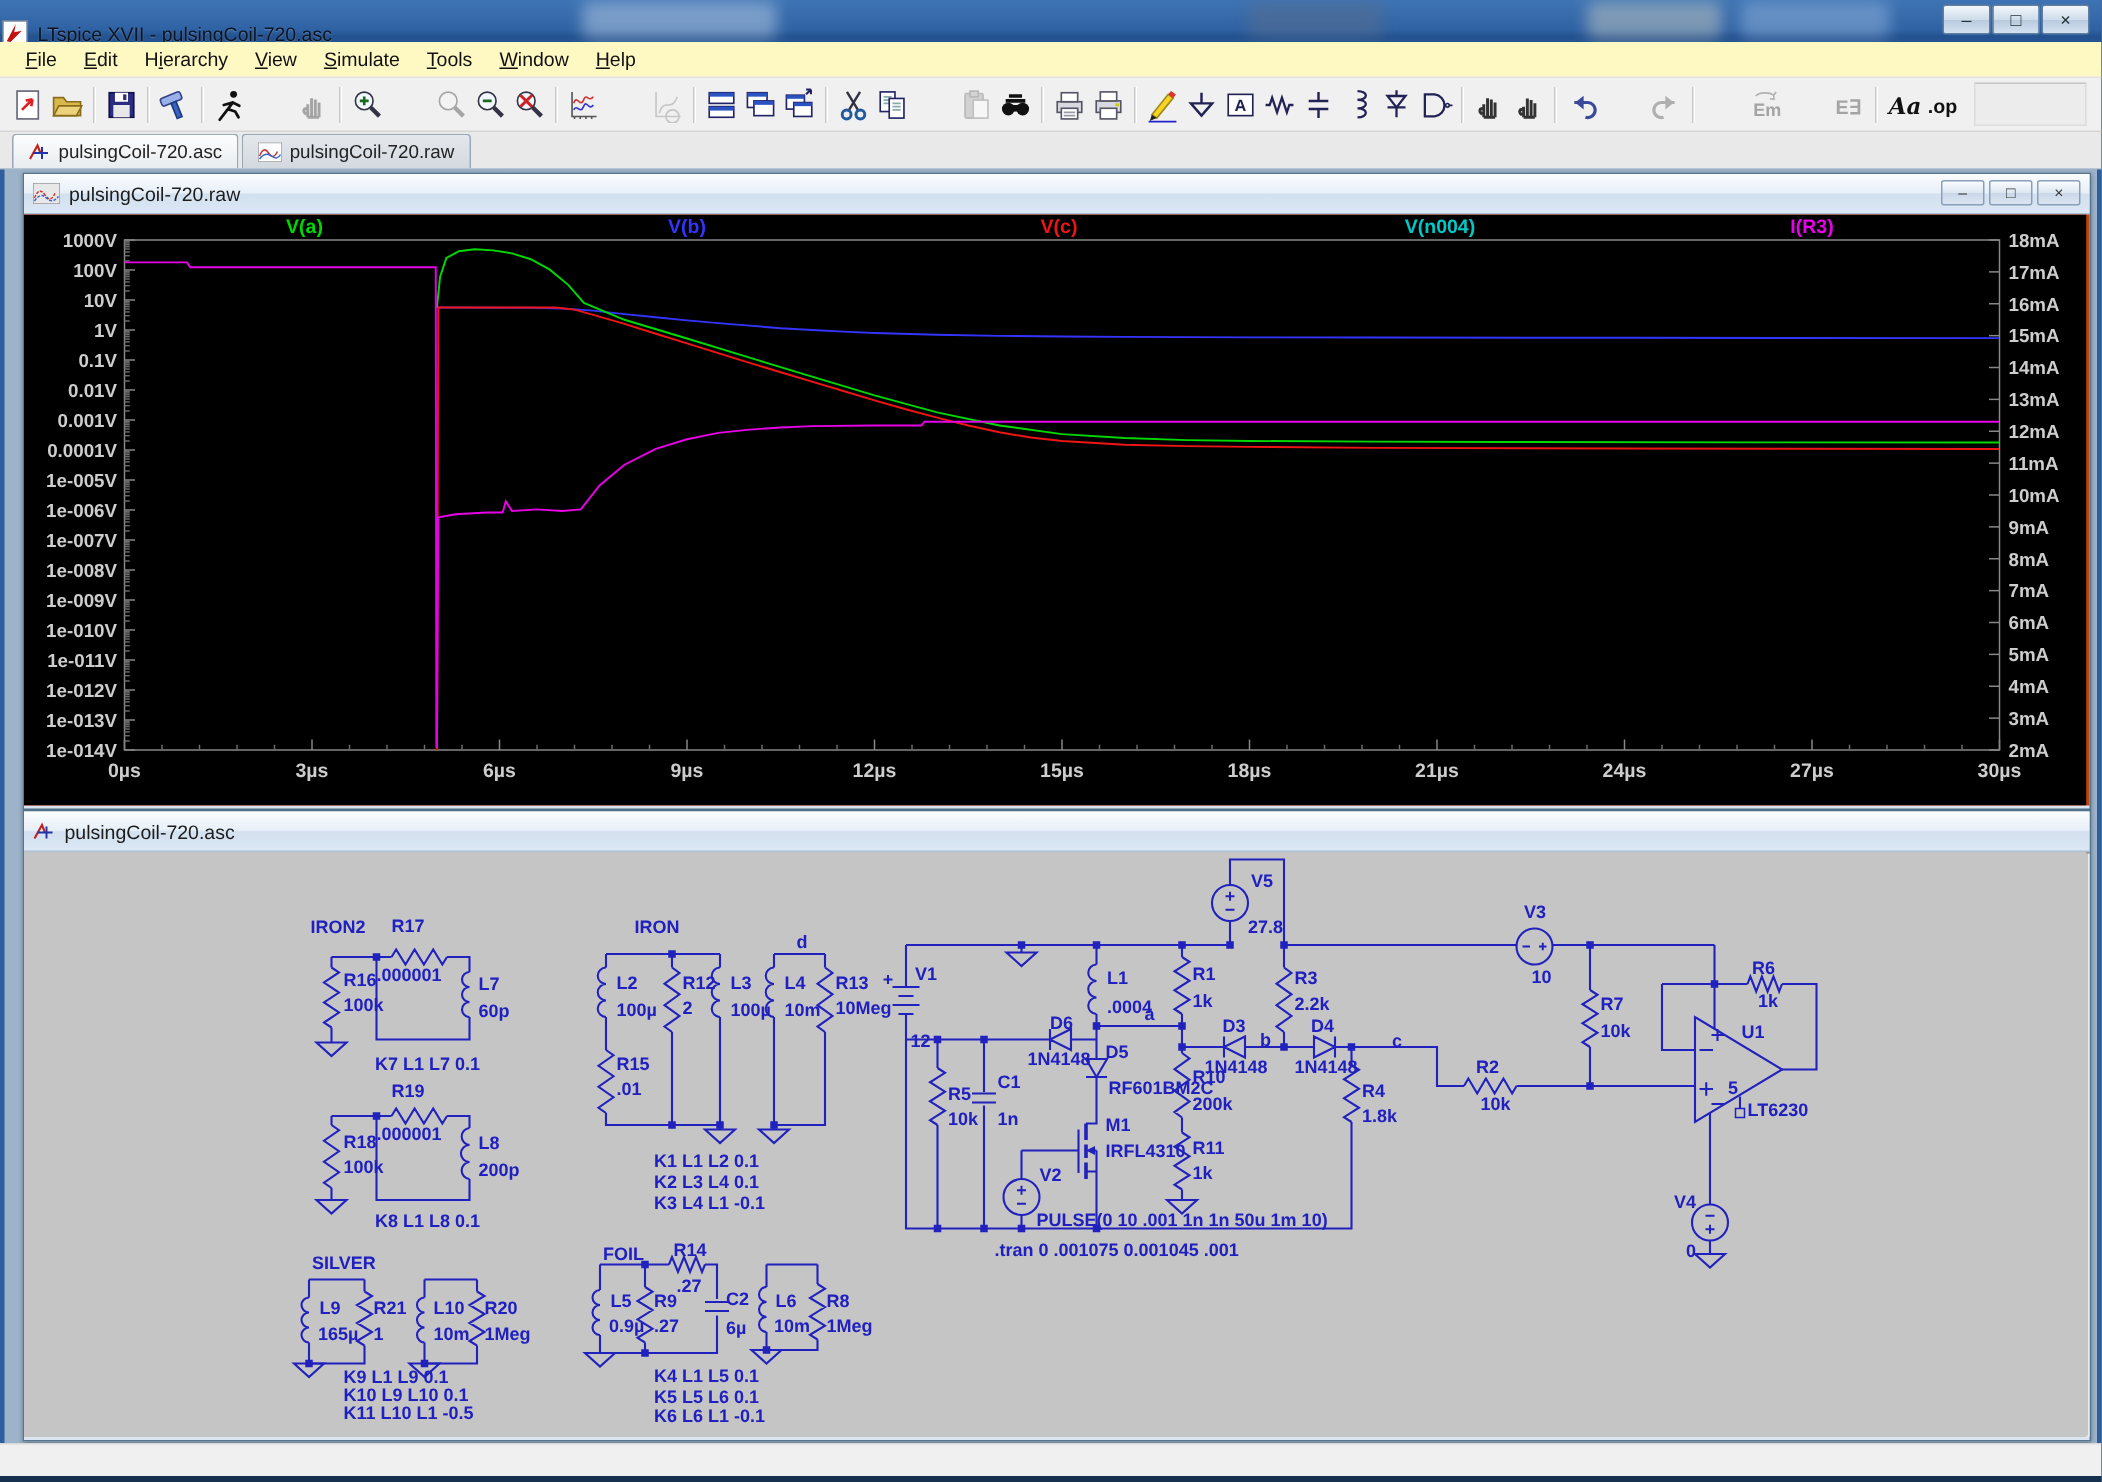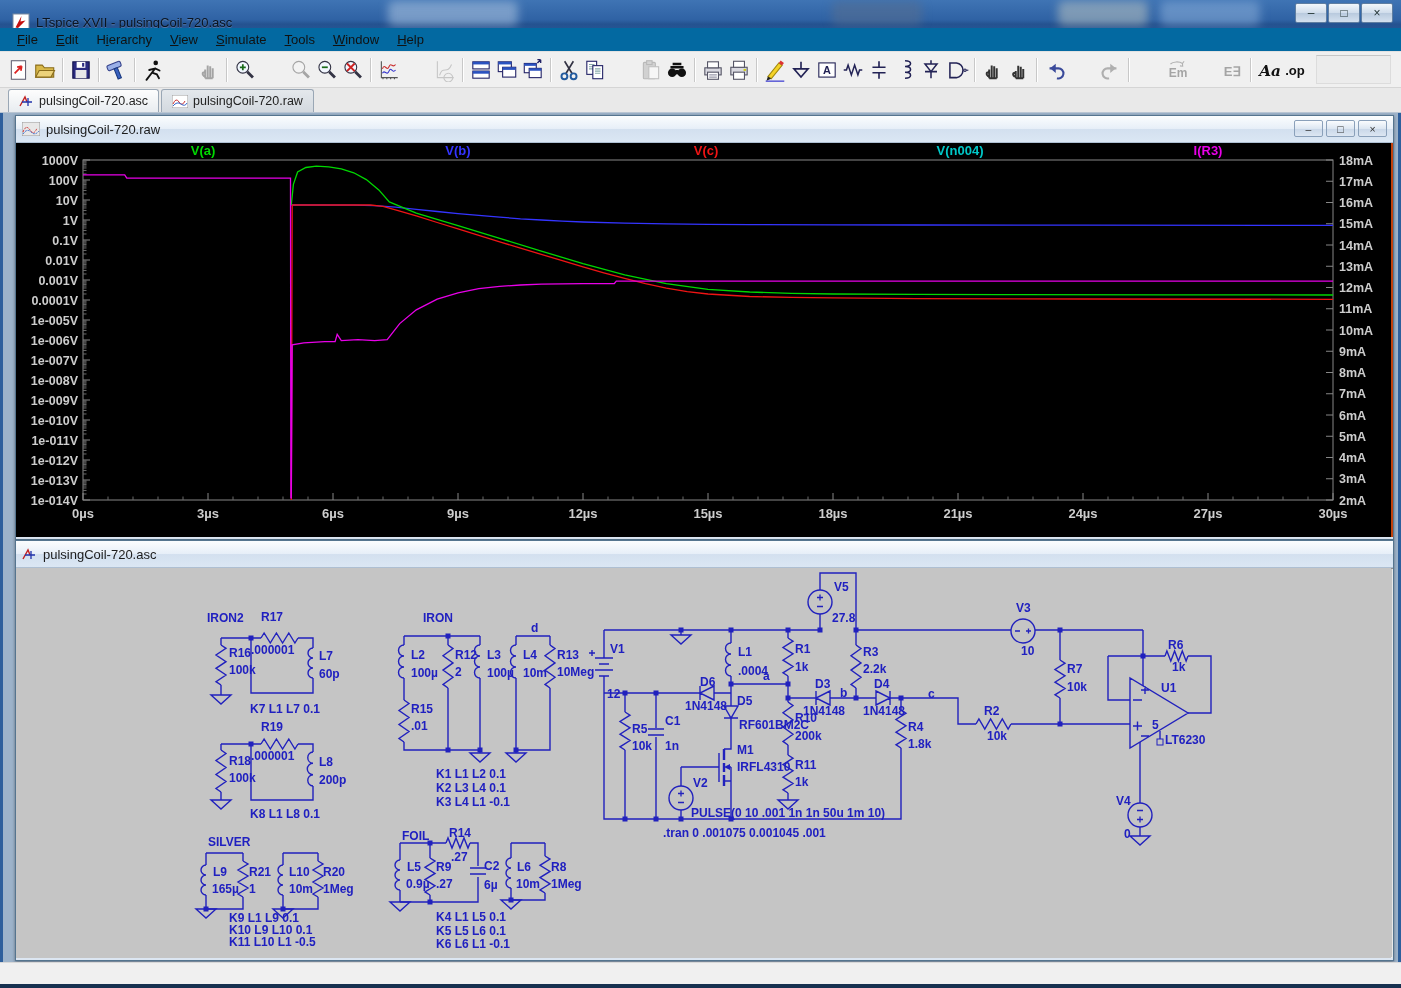--- a/index.html
+++ b/index.html
@@ -1,30 +1,30 @@
 <!DOCTYPE html>
 <html><head>
 <meta charset="utf-8">
 <style>
   html,body{margin:0;padding:0;}
   body{width:1401px;height:988px;font-family:"Liberation Sans",sans-serif;background:#12294a;overflow:hidden;}
   .app{position:relative;width:1401px;height:988px;background:#2a5a96;}
   
   .titlebar{position:absolute;left:0;top:0;width:1401px;height:44px;
     background:linear-gradient(#3f74b4 0%,#2f62a4 45%,#245290 55%,#2c5e9e 100%);
-    display:flex;align-items:center;box-sizing:border-box;padding-left:12px;color:#08131f;}
+    display:flex;align-items:center;box-sizing:border-box;padding-left:1px;color:#08131f;}
   .title-text{font-size:13px;color:#0b1420;margin-left:6px;text-shadow:0 1px 1px rgba(255,255,255,.25);}
   .app-icon{display:inline-flex;}
   .smudge{position:absolute;top:1px;height:25px;filter:blur(5px);border-radius:6px;}
   .win-buttons{position:absolute;right:8px;top:3px;display:flex;gap:1px;}
   .wbtn{width:32px;height:20px;display:flex;align-items:center;justify-content:center;
     background:linear-gradient(#f2f7fb,#cfdceb 50%,#b9cade 52%,#d4e1ef);
     border:1px solid #5f7ea1;border-radius:2px;font-size:12px;color:#233;box-sizing:border-box;}
   
-  .menubar{position:absolute;left:0;top:28px;width:1401px;height:24px;background:#0369a1;
+  .menubar{position:absolute;left:0;top:28px;width:1401px;height:24px;background:#fef9c3;
     border-bottom:1px solid #e2e2e2;display:flex;align-items:center;padding-left:8px;box-sizing:border-box;}
   .menu-item{font-size:13px;color:#111;padding:3px 9px;}
   
   .toolbar{position:absolute;left:0;top:52px;width:1401px;height:36px;background:#f0f0f0;
     border-bottom:1px solid #d5d5d5;display:flex;align-items:center;padding-left:6px;box-sizing:border-box;}
   .tbtn{width:26px;height:26px;display:inline-flex;align-items:center;justify-content:center;border-radius:2px;}
   .tbtn.disabled{filter:grayscale(1) opacity(.4);margin-left:30px;}
   .tsep{width:1px;height:24px;background:#c8c8c8;border-right:1px solid #fff;margin:0 4px;}
   .toolbar-spacer{flex:1;height:27px;margin:0 10px 0 8px;border:1px solid #dcdcdc;border-top-color:#c6c6c6;background:#ececec;}
   

